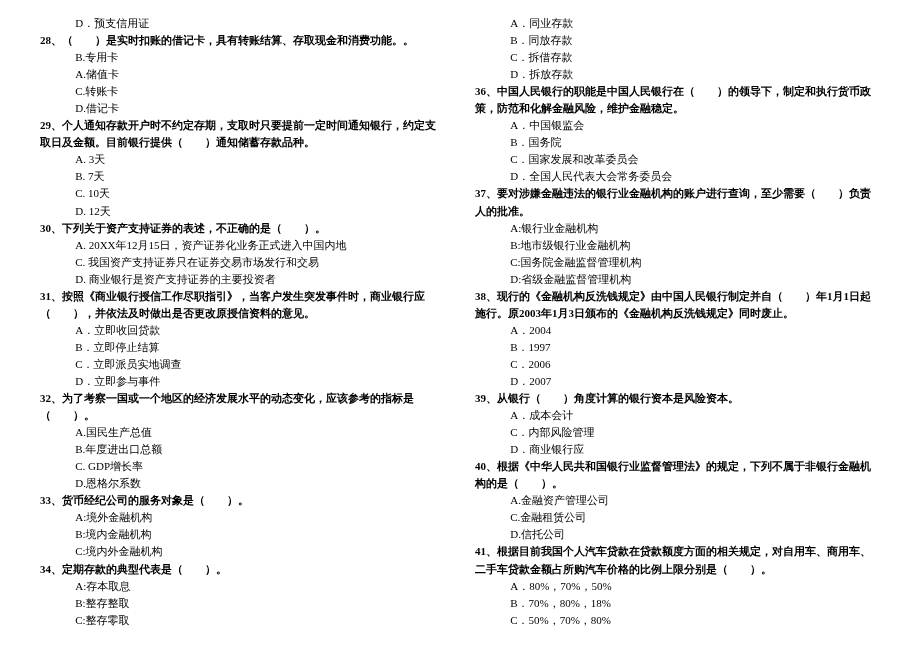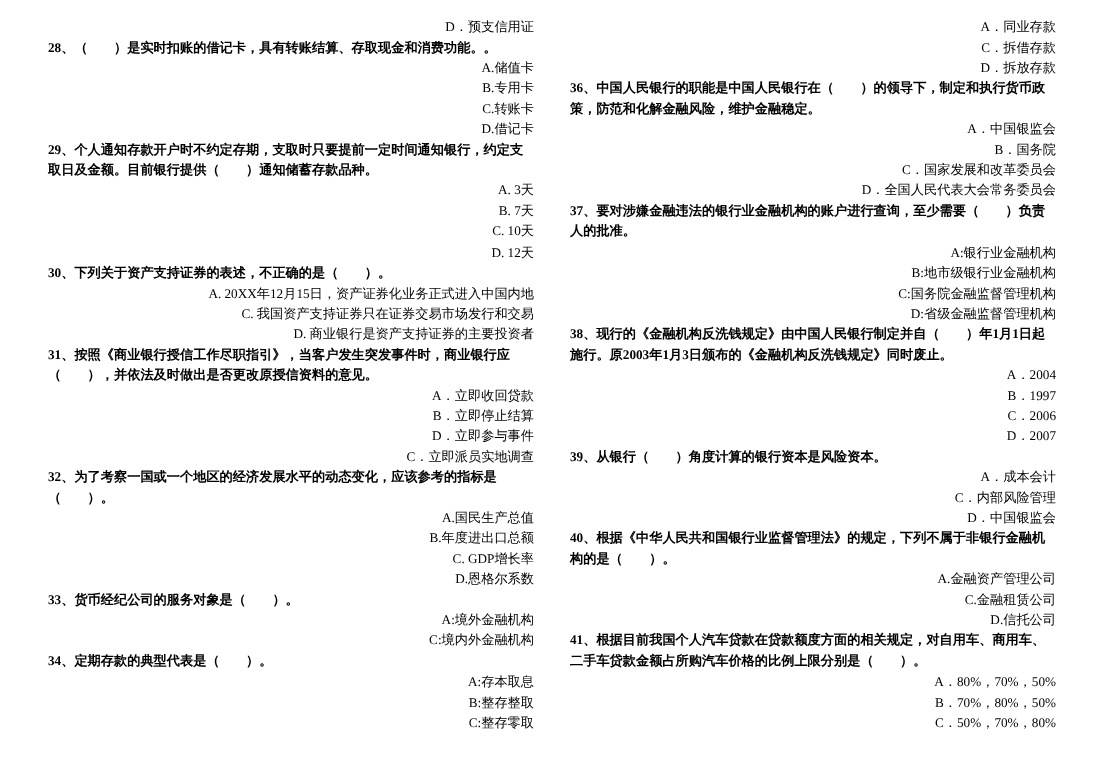--- a/index.html
+++ b/index.html
@@ -18,93 +18,94 @@
     display: flex;
     gap: 30px;
   }
   .col {
     flex: 1;
     line-height: 1.55;
   }
   .opt {
     padding-left: 3.2em;
     display: block;
-    text-align: right;
   }
   .q {
     display: block;
     font-weight: bold;
   }
 </style>
 </head>
 <body>
 
 <div class="page">
   <div class="col">
     <span class="opt">D．预支信用证</span>
     <span class="q">28、（　　）是实时扣账的借记卡，具有转账结算、存取现金和消费功能。。</span>
+    <span class="opt">B.专用卡</span>
     <span class="opt">A.储值卡</span>
-    <span class="opt">B.专用卡</span>
     <span class="opt">C.转账卡</span>
     <span class="opt">D.借记卡</span>
     <span class="q">29、个人通知存款开户时不约定存期，支取时只要提前一定时间通知银行，约定支取日及金额。目前银行提供（　　）通知储蓄存款品种。</span>
     <span class="opt">A. 3天</span>
     <span class="opt">B. 7天</span>
     <span class="opt">C. 10天</span>
     <span class="opt">D. 12天</span>
     <span class="q">30、下列关于资产支持证券的表述，不正确的是（　　）。</span>
     <span class="opt">A. 20XX年12月15日，资产证券化业务正式进入中国内地</span>
     <span class="opt">C. 我国资产支持证券只在证券交易市场发行和交易</span>
     <span class="opt">D. 商业银行是资产支持证券的主要投资者</span>
     <span class="q">31、按照《商业银行授信工作尽职指引》，当客户发生突发事件时，商业银行应（　　），并依法及时做出是否更改原授信资料的意见。</span>
     <span class="opt">A．立即收回贷款</span>
     <span class="opt">B．立即停止结算</span>
+    <span class="opt">C．立即派员实地调查</span>
     <span class="opt">D．立即参与事件</span>
-    <span class="opt">C．立即派员实地调查</span>
     <span class="q">32、为了考察一国或一个地区的经济发展水平的动态变化，应该参考的指标是（　　）。</span>
     <span class="opt">A.国民生产总值</span>
     <span class="opt">B.年度进出口总额</span>
     <span class="opt">C. GDP增长率</span>
     <span class="opt">D.恩格尔系数</span>
     <span class="q">33、货币经纪公司的服务对象是（　　）。</span>
     <span class="opt">A:境外金融机构</span>
+    <span class="opt">B:境内金融机构</span>
     <span class="opt">C:境内外金融机构</span>
     <span class="q">34、定期存款的典型代表是（　　）。</span>
     <span class="opt">A:存本取息</span>
     <span class="opt">B:整存整取</span>
     <span class="opt">C:整存零取</span>
 
   </div>
 
   <div class="col">
     <span class="opt">A．同业存款</span>
+    <span class="opt">B．同放存款</span>
     <span class="opt">C．拆借存款</span>
     <span class="opt">D．拆放存款</span>
     <span class="q">36、中国人民银行的职能是中国人民银行在（　　）的领导下，制定和执行货币政策，防范和化解金融风险，维护金融稳定。</span>
     <span class="opt">A．中国银监会</span>
     <span class="opt">B．国务院</span>
     <span class="opt">C．国家发展和改革委员会</span>
     <span class="opt">D．全国人民代表大会常务委员会</span>
     <span class="q">37、要对涉嫌金融违法的银行业金融机构的账户进行查询，至少需要（　　）负责人的批准。</span>
     <span class="opt">A:银行业金融机构</span>
     <span class="opt">B:地市级银行业金融机构</span>
     <span class="opt">C:国务院金融监督管理机构</span>
     <span class="opt">D:省级金融监督管理机构</span>
     <span class="q">38、现行的《金融机构反洗钱规定》由中国人民银行制定并自（　　）年1月1日起施行。原2003年1月3日颁布的《金融机构反洗钱规定》同时废止。</span>
     <span class="opt">A．2004</span>
     <span class="opt">B．1997</span>
     <span class="opt">C．2006</span>
     <span class="opt">D．2007</span>
     <span class="q">39、从银行（　　）角度计算的银行资本是风险资本。</span>
     <span class="opt">A．成本会计</span>
     <span class="opt">C．内部风险管理</span>
-    <span class="opt">D．中国银监会</span>
+    <span class="opt">D．商业银行应</span>
     <span class="q">40、根据《中华人民共和国银行业监督管理法》的规定，下列不属于非银行金融机构的是（　　）。</span>
     <span class="opt">A.金融资产管理公司</span>
     <span class="opt">C.金融租赁公司</span>
     <span class="opt">D.信托公司</span>
     <span class="q">41、根据目前我国个人汽车贷款在贷款额度方面的相关规定，对自用车、商用车、二手车贷款金额占所购汽车价格的比例上限分别是（　　）。</span>
     <span class="opt">A．80%，70%，50%</span>
-    <span class="opt">B．70%，80%，50%</span>
+    <span class="opt">B．70%，80%，18%</span>
     <span class="opt">C．50%，70%，80%</span>
 
   </div>
 </div>
 
 </body></html>

